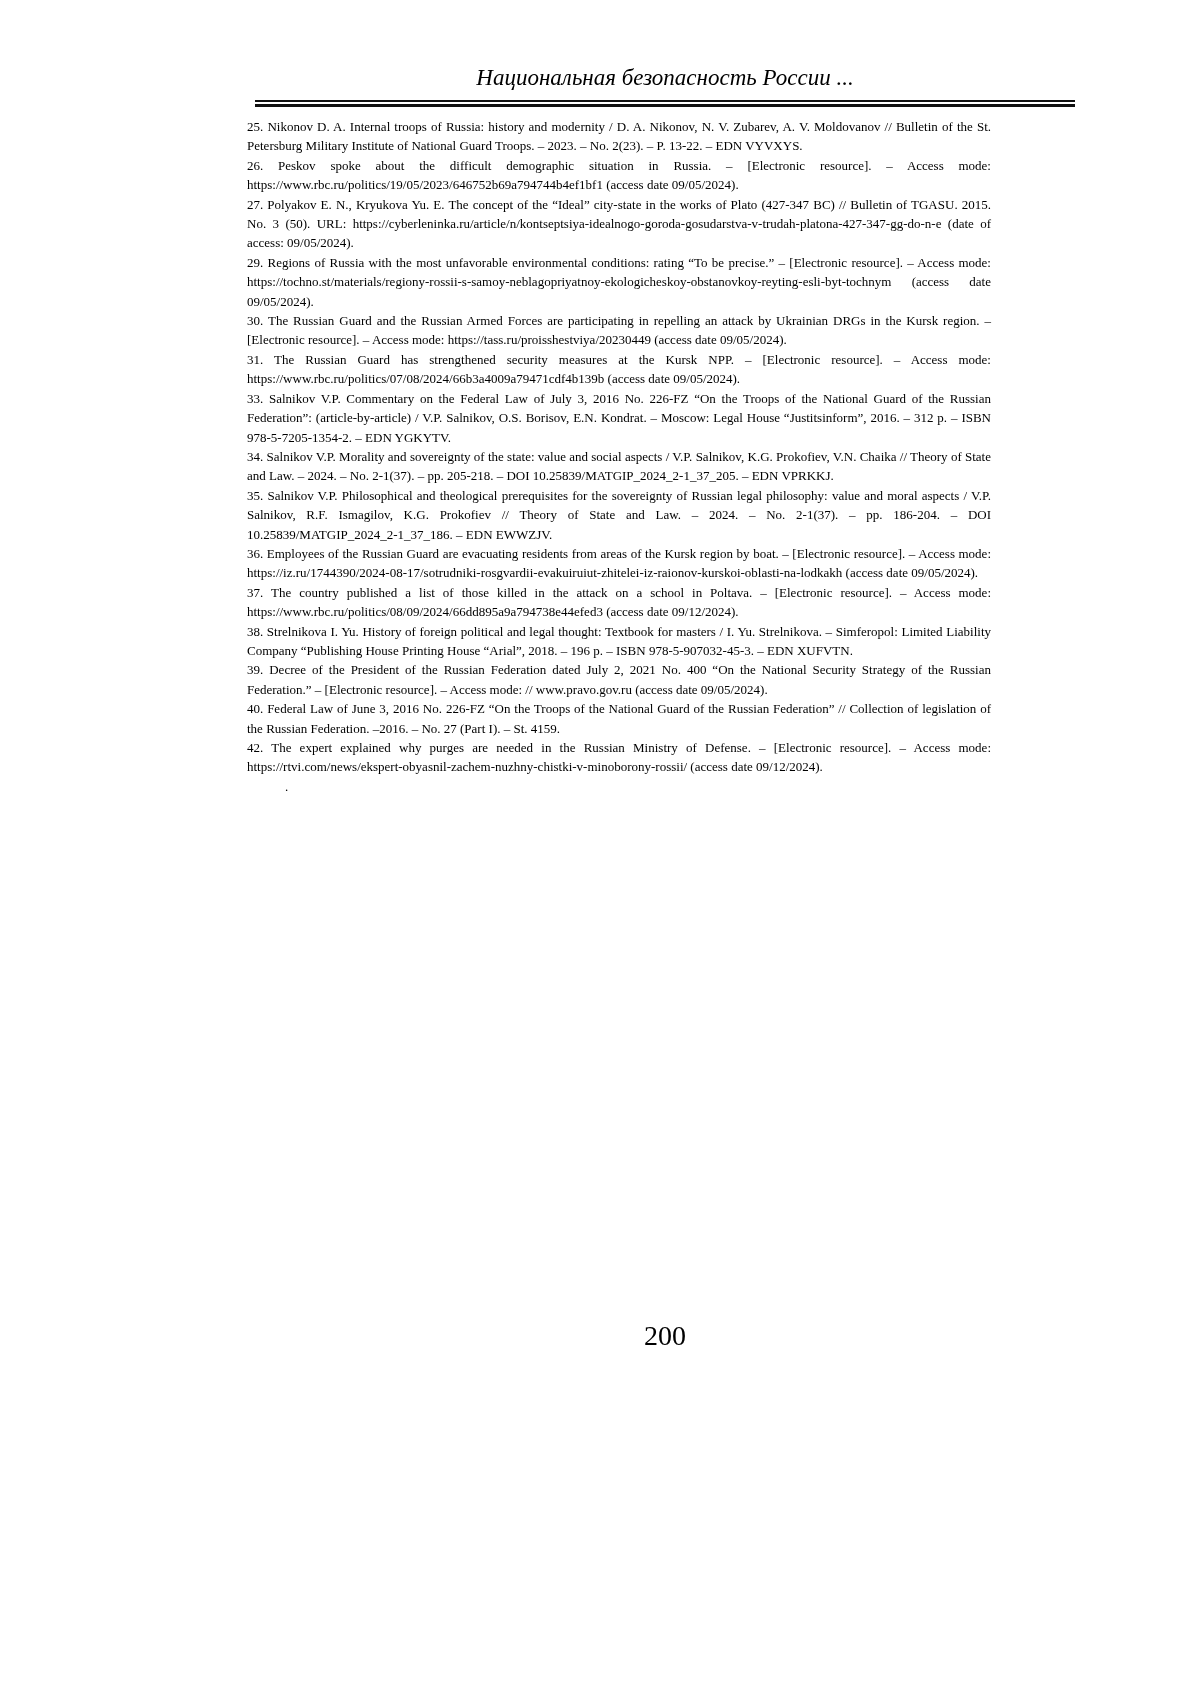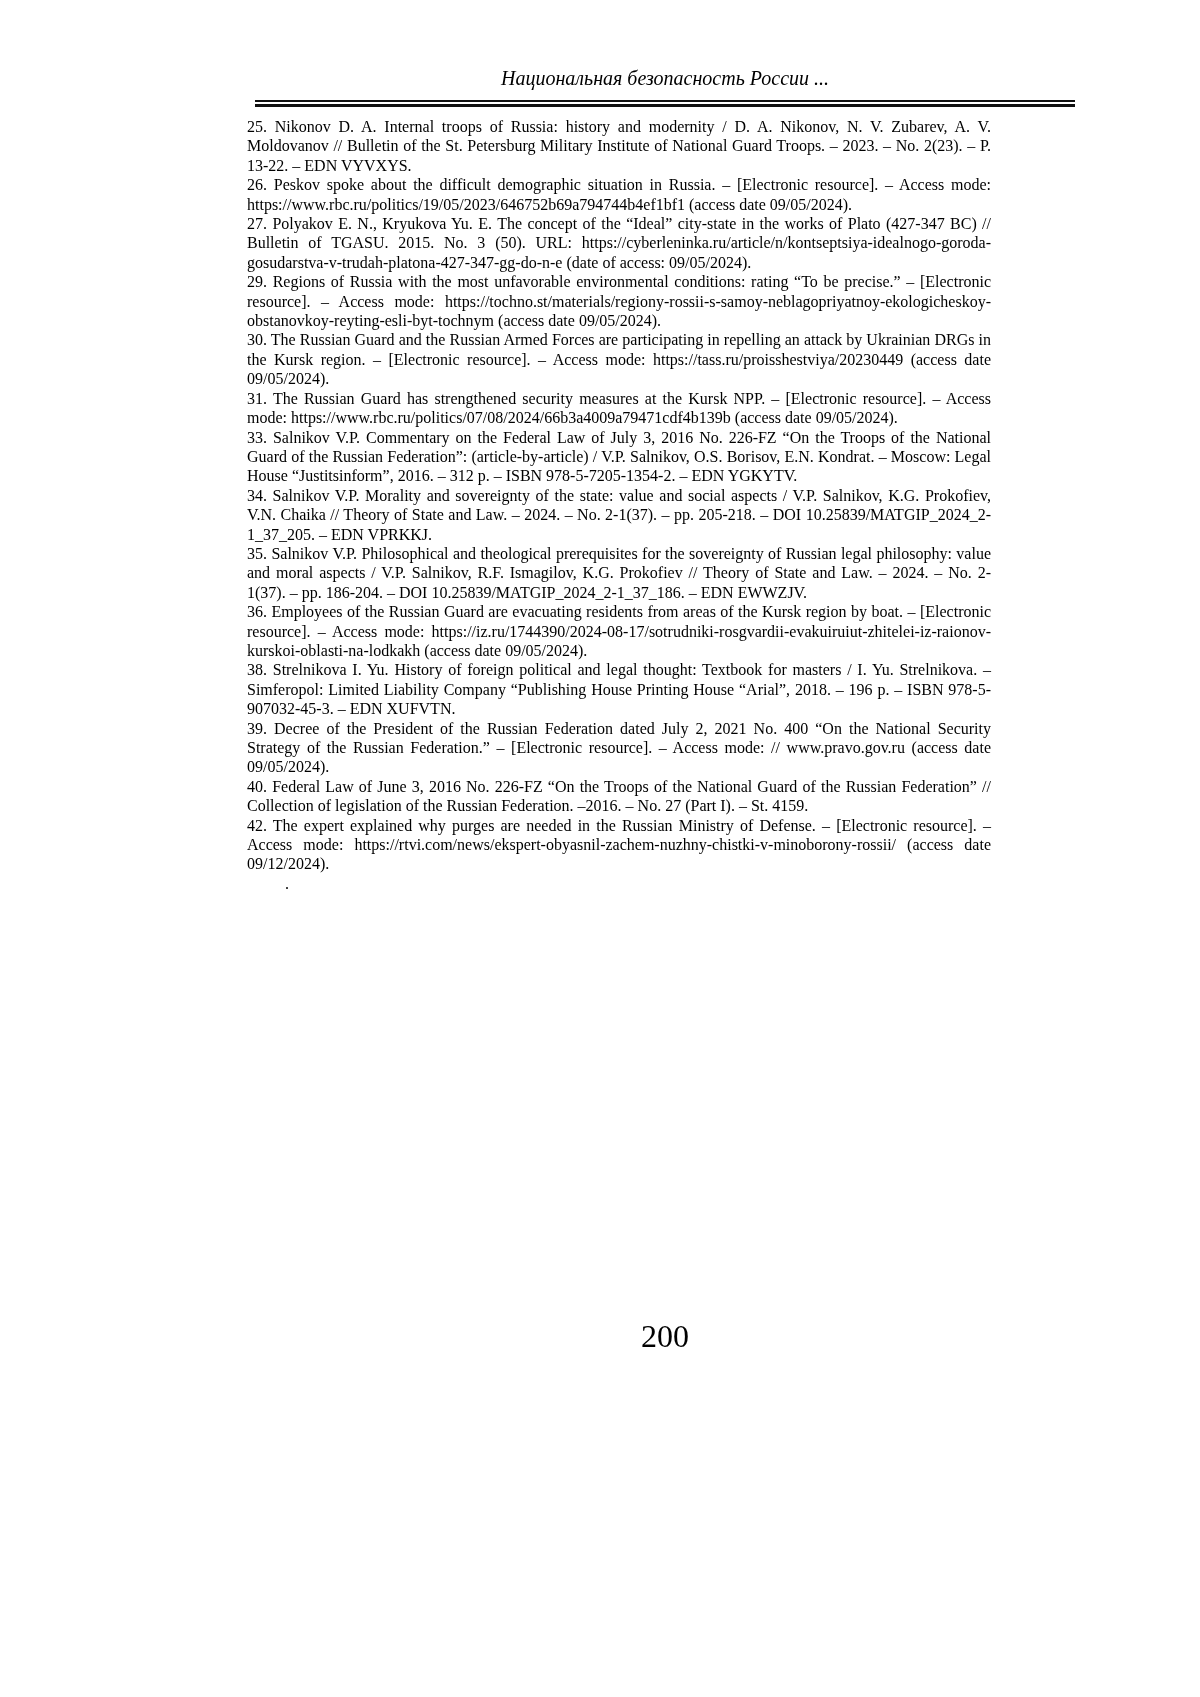--- a/index.html
+++ b/index.html
@@ -16,58 +16,58 @@
     color: #000000;
     overflow: hidden;
   }
   .running-header-title {
     position: absolute;
     top: 64px;
     left: 255px;
     width: 820px;
     text-align: center;
     font-style: italic;
-    font-size: 20px;
+    font-size: 23px;
     line-height: 28px;
     white-space: nowrap;
   }
   .header-rule {
     position: absolute;
     top: 100px;
     left: 255px;
     width: 820px;
     height: 2px;
     border-top: 2px solid #101010;
     border-bottom: 3px solid #101010;
   }
   .reference-list {
     position: absolute;
     top: 117px;
     left: 247px;
     width: 744px;
-    font-size: 16px;
+    font-size: 13px;
     line-height: 19.4px;
     text-align: justify;
   }
   .reference-list p {
     margin: 0;
     padding: 0;
     overflow-wrap: anywhere;
   }
   .trailing-mark {
     padding-left: 38px !important;
     text-align: left;
   }
   .page-number {
     position: absolute;
     top: 1322px;
     left: 255px;
     width: 820px;
     text-align: center;
-    font-size: 32px;
+    font-size: 28px;
     line-height: 28px;
   }
 </style>
 </head>
 <body>
 
 <div class="page">
 
   <div class="running-header-title">Национальная безопасность России ...</div>
 
@@ -77,20 +77,21 @@
     <p>25. Nikonov D. A. Internal troops of Russia: history and modernity / D. A. Nikonov, N. V. Zubarev, A. V. Moldovanov // Bulletin of the St. Petersburg Military Institute of National Guard Troops. – 2023. – No. 2(23). – P. 13-22. – EDN VYVXYS.</p>
     <p>26. Peskov spoke about the difficult demographic situation in Russia. – [Electronic resource]. – Access mode: https://www.rbc.ru/politics/19/05/2023/646752b69a794744b4ef1bf1 (access date 09/05/2024).</p>
     <p>27. Polyakov E. N., Kryukova Yu. E. The concept of the “Ideal” city-state in the works of Plato (427-347 BC) // Bulletin of TGASU. 2015. No. 3 (50). URL: https://cyberleninka.ru/article/n/kontseptsiya-idealnogo-goroda-gosudarstva-v-trudah-platona-427-347-gg-do-n-e (date of access: 09/05/2024).</p>
     <p>29. Regions of Russia with the most unfavorable environmental conditions: rating “To be precise.” – [Electronic resource]. – Access mode: https://tochno.st/materials/regiony-rossii-s-samoy-neblagopriyatnoy-ekologicheskoy-obstanovkoy-reyting-esli-byt-tochnym (access date 09/05/2024).</p>
     <p>30. The Russian Guard and the Russian Armed Forces are participating in repelling an attack by Ukrainian DRGs in the Kursk region. – [Electronic resource]. – Access mode: https://tass.ru/proisshestviya/20230449 (access date 09/05/2024).</p>
     <p>31. The Russian Guard has strengthened security measures at the Kursk NPP. – [Electronic resource]. – Access mode: https://www.rbc.ru/politics/07/08/2024/66b3a4009a79471cdf4b139b (access date 09/05/2024).</p>
     <p>33. Salnikov V.P. Commentary on the Federal Law of July 3, 2016 No. 226-FZ “On the Troops of the National Guard of the Russian Federation”: (article-by-article) / V.P. Salnikov, O.S. Borisov, E.N. Kondrat. – Moscow: Legal House “Justitsinform”, 2016. – 312 p. – ISBN 978-5-7205-1354-2. – EDN YGKYTV.</p>
     <p>34. Salnikov V.P. Morality and sovereignty of the state: value and social aspects / V.P. Salnikov, K.G. Prokofiev, V.N. Chaika // Theory of State and Law. – 2024. – No. 2-1(37). – pp. 205-218. – DOI 10.25839/MATGIP_2024_2-1_37_205. – EDN VPRKKJ.</p>
     <p>35. Salnikov V.P. Philosophical and theological prerequisites for the sovereignty of Russian legal philosophy: value and moral aspects / V.P. Salnikov, R.F. Ismagilov, K.G. Prokofiev // Theory of State and Law. – 2024. – No. 2-1(37). – pp. 186-204. – DOI 10.25839/MATGIP_2024_2-1_37_186. – EDN EWWZJV.</p>
     <p>36. Employees of the Russian Guard are evacuating residents from areas of the Kursk region by boat. – [Electronic resource]. – Access mode: https://iz.ru/1744390/2024-08-17/sotrudniki-rosgvardii-evakuiruiut-zhitelei-iz-raionov-kurskoi-oblasti-na-lodkakh (access date 09/05/2024).</p>
+    <p>37. The country published a list of those killed in the attack on a school in Poltava. – [Electronic resource]. – Access mode: https://www.rbc.ru/politics/08/09/2024/66dd895a9a794738e44efed3 (access date 09/12/2024).</p>
     <p>38. Strelnikova I. Yu. History of foreign political and legal thought: Textbook for masters / I. Yu. Strelnikova. – Simferopol: Limited Liability Company “Publishing House Printing House “Arial”, 2018. – 196 p. – ISBN 978-5-907032-45-3. – EDN XUFVTN.</p>
     <p>39. Decree of the President of the Russian Federation dated July 2, 2021 No. 400 “On the National Security Strategy of the Russian Federation.” – [Electronic resource]. – Access mode: // www.pravo.gov.ru (access date 09/05/2024).</p>
     <p>40. Federal Law of June 3, 2016 No. 226-FZ “On the Troops of the National Guard of the Russian Federation” // Collection of legislation of the Russian Federation. –2016. – No. 27 (Part I). – St. 4159.</p>
     <p>42. The expert explained why purges are needed in the Russian Ministry of Defense. – [Electronic resource]. – Access mode: https://rtvi.com/news/ekspert-obyasnil-zachem-nuzhny-chistki-v-minoborony-rossii/ (access date 09/12/2024).</p>
     <p class="trailing-mark">.</p>
   </div>
 
   <div class="page-number">200</div>
 
 </div>

